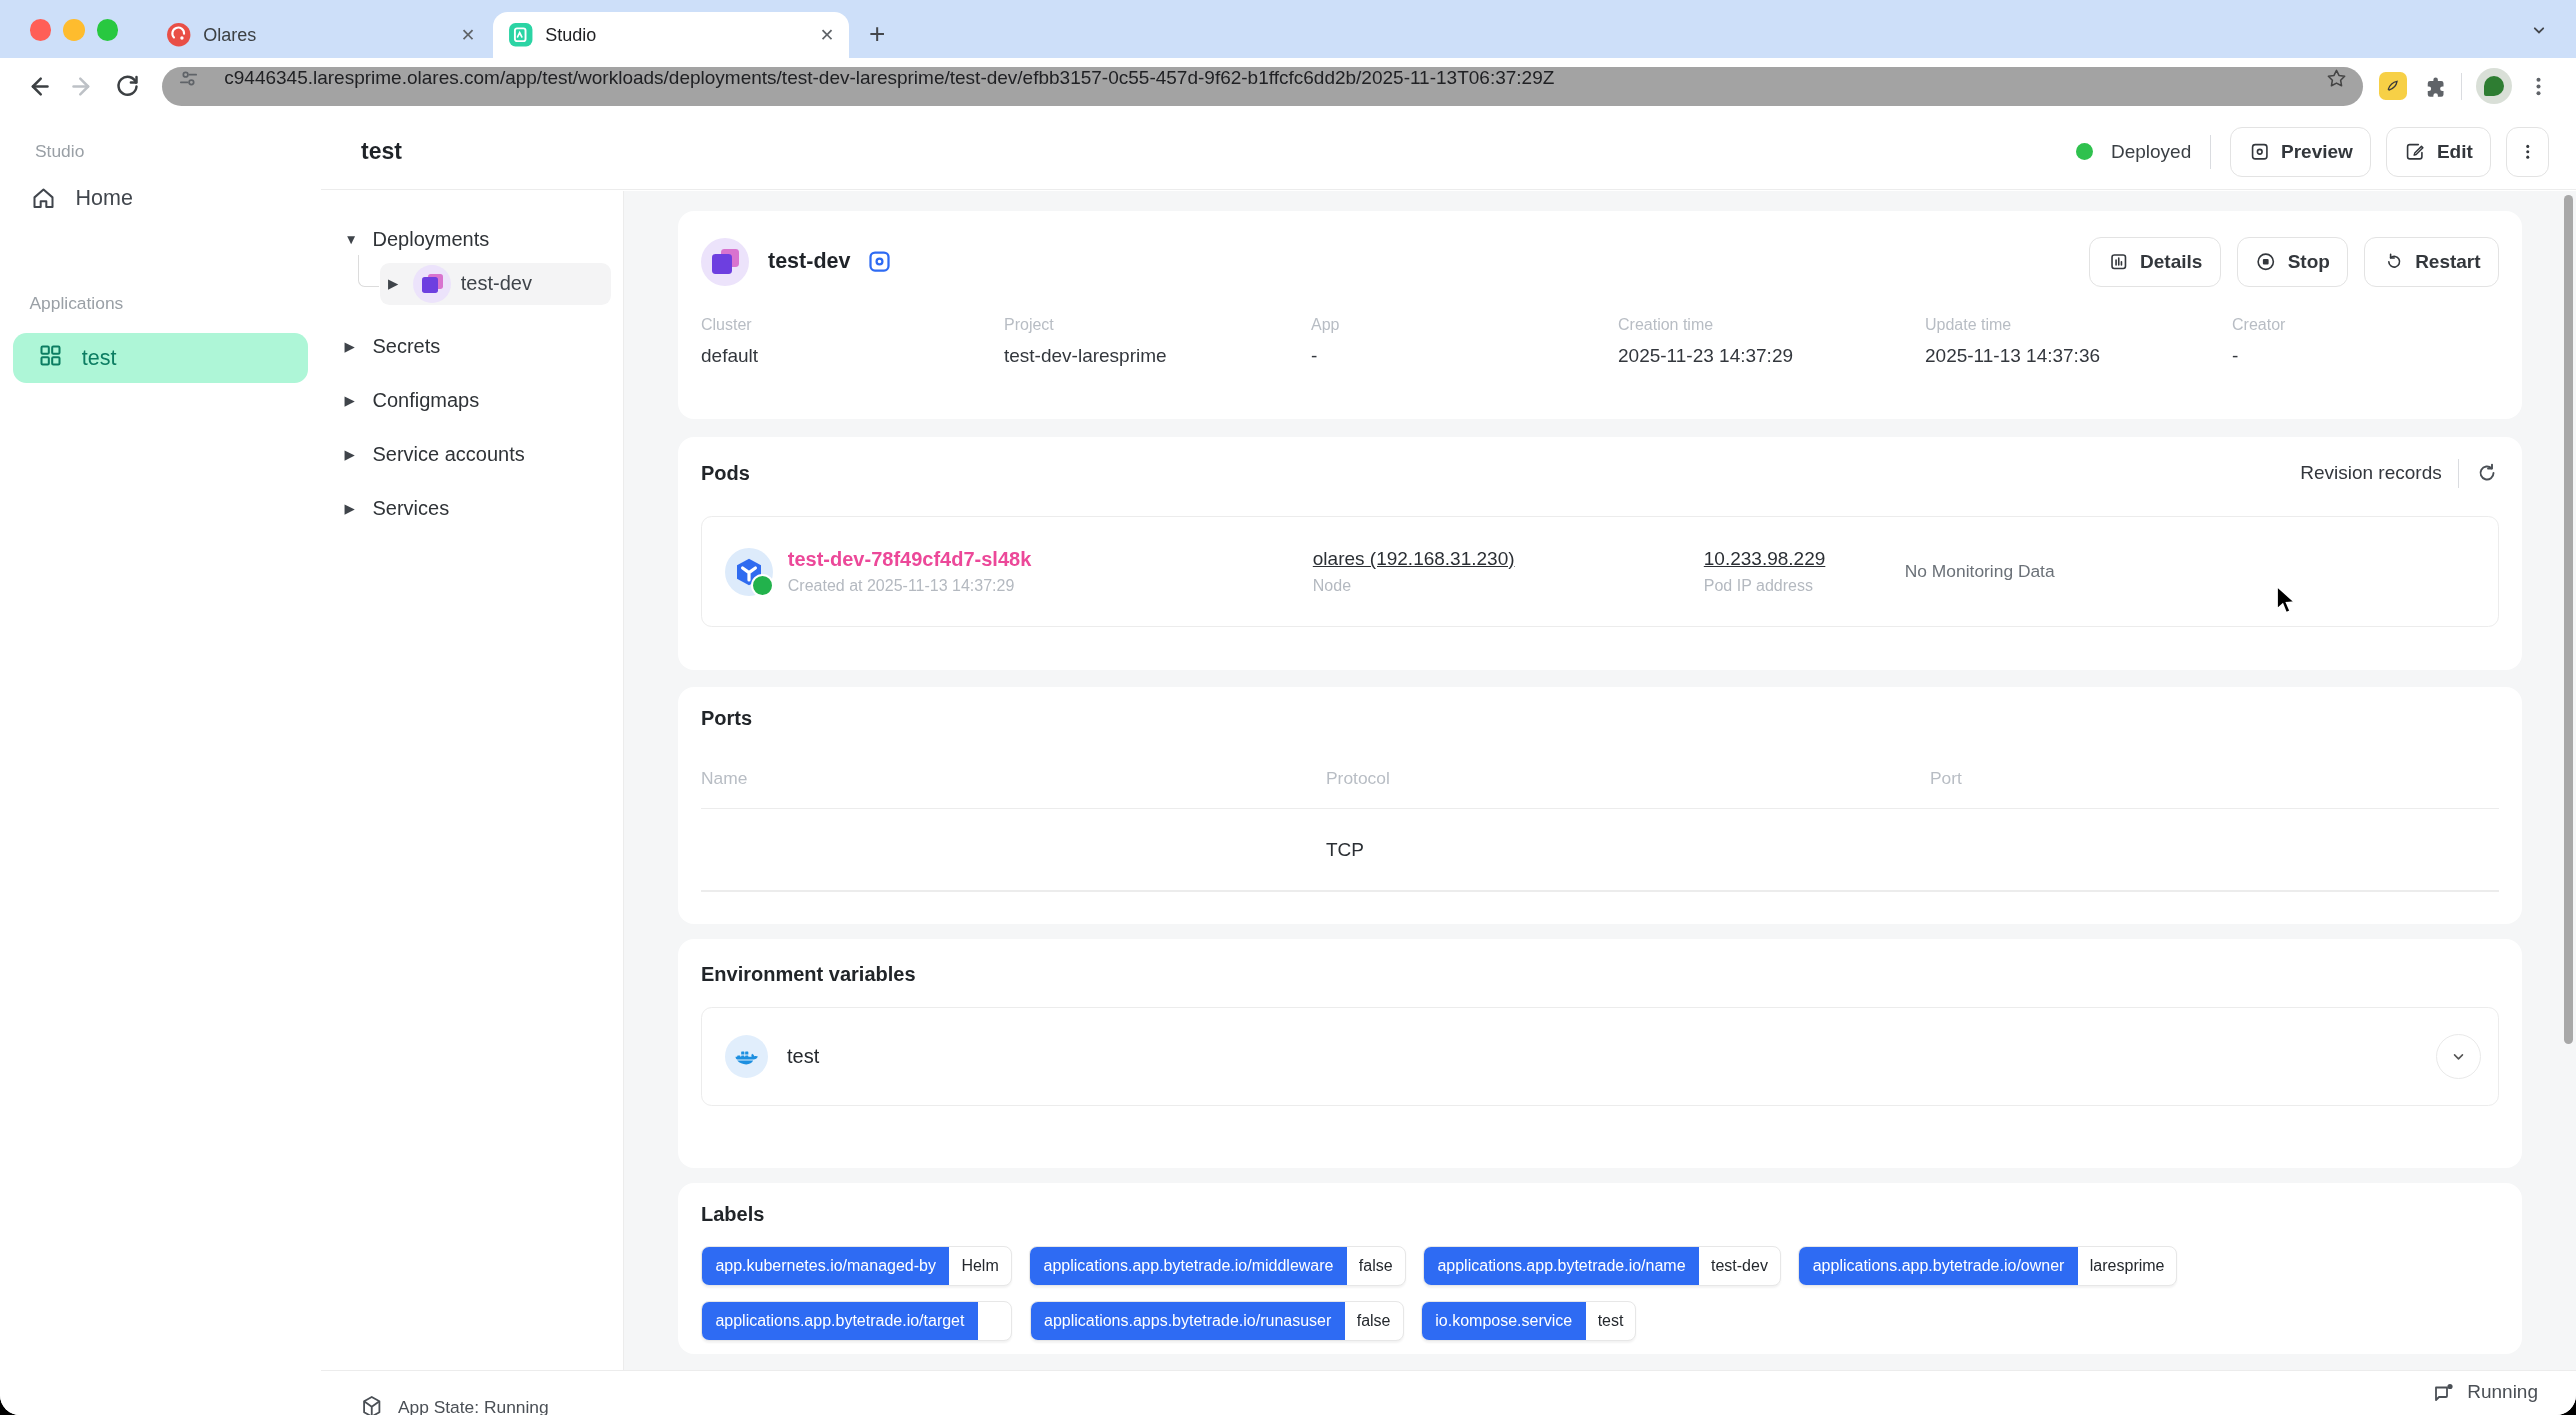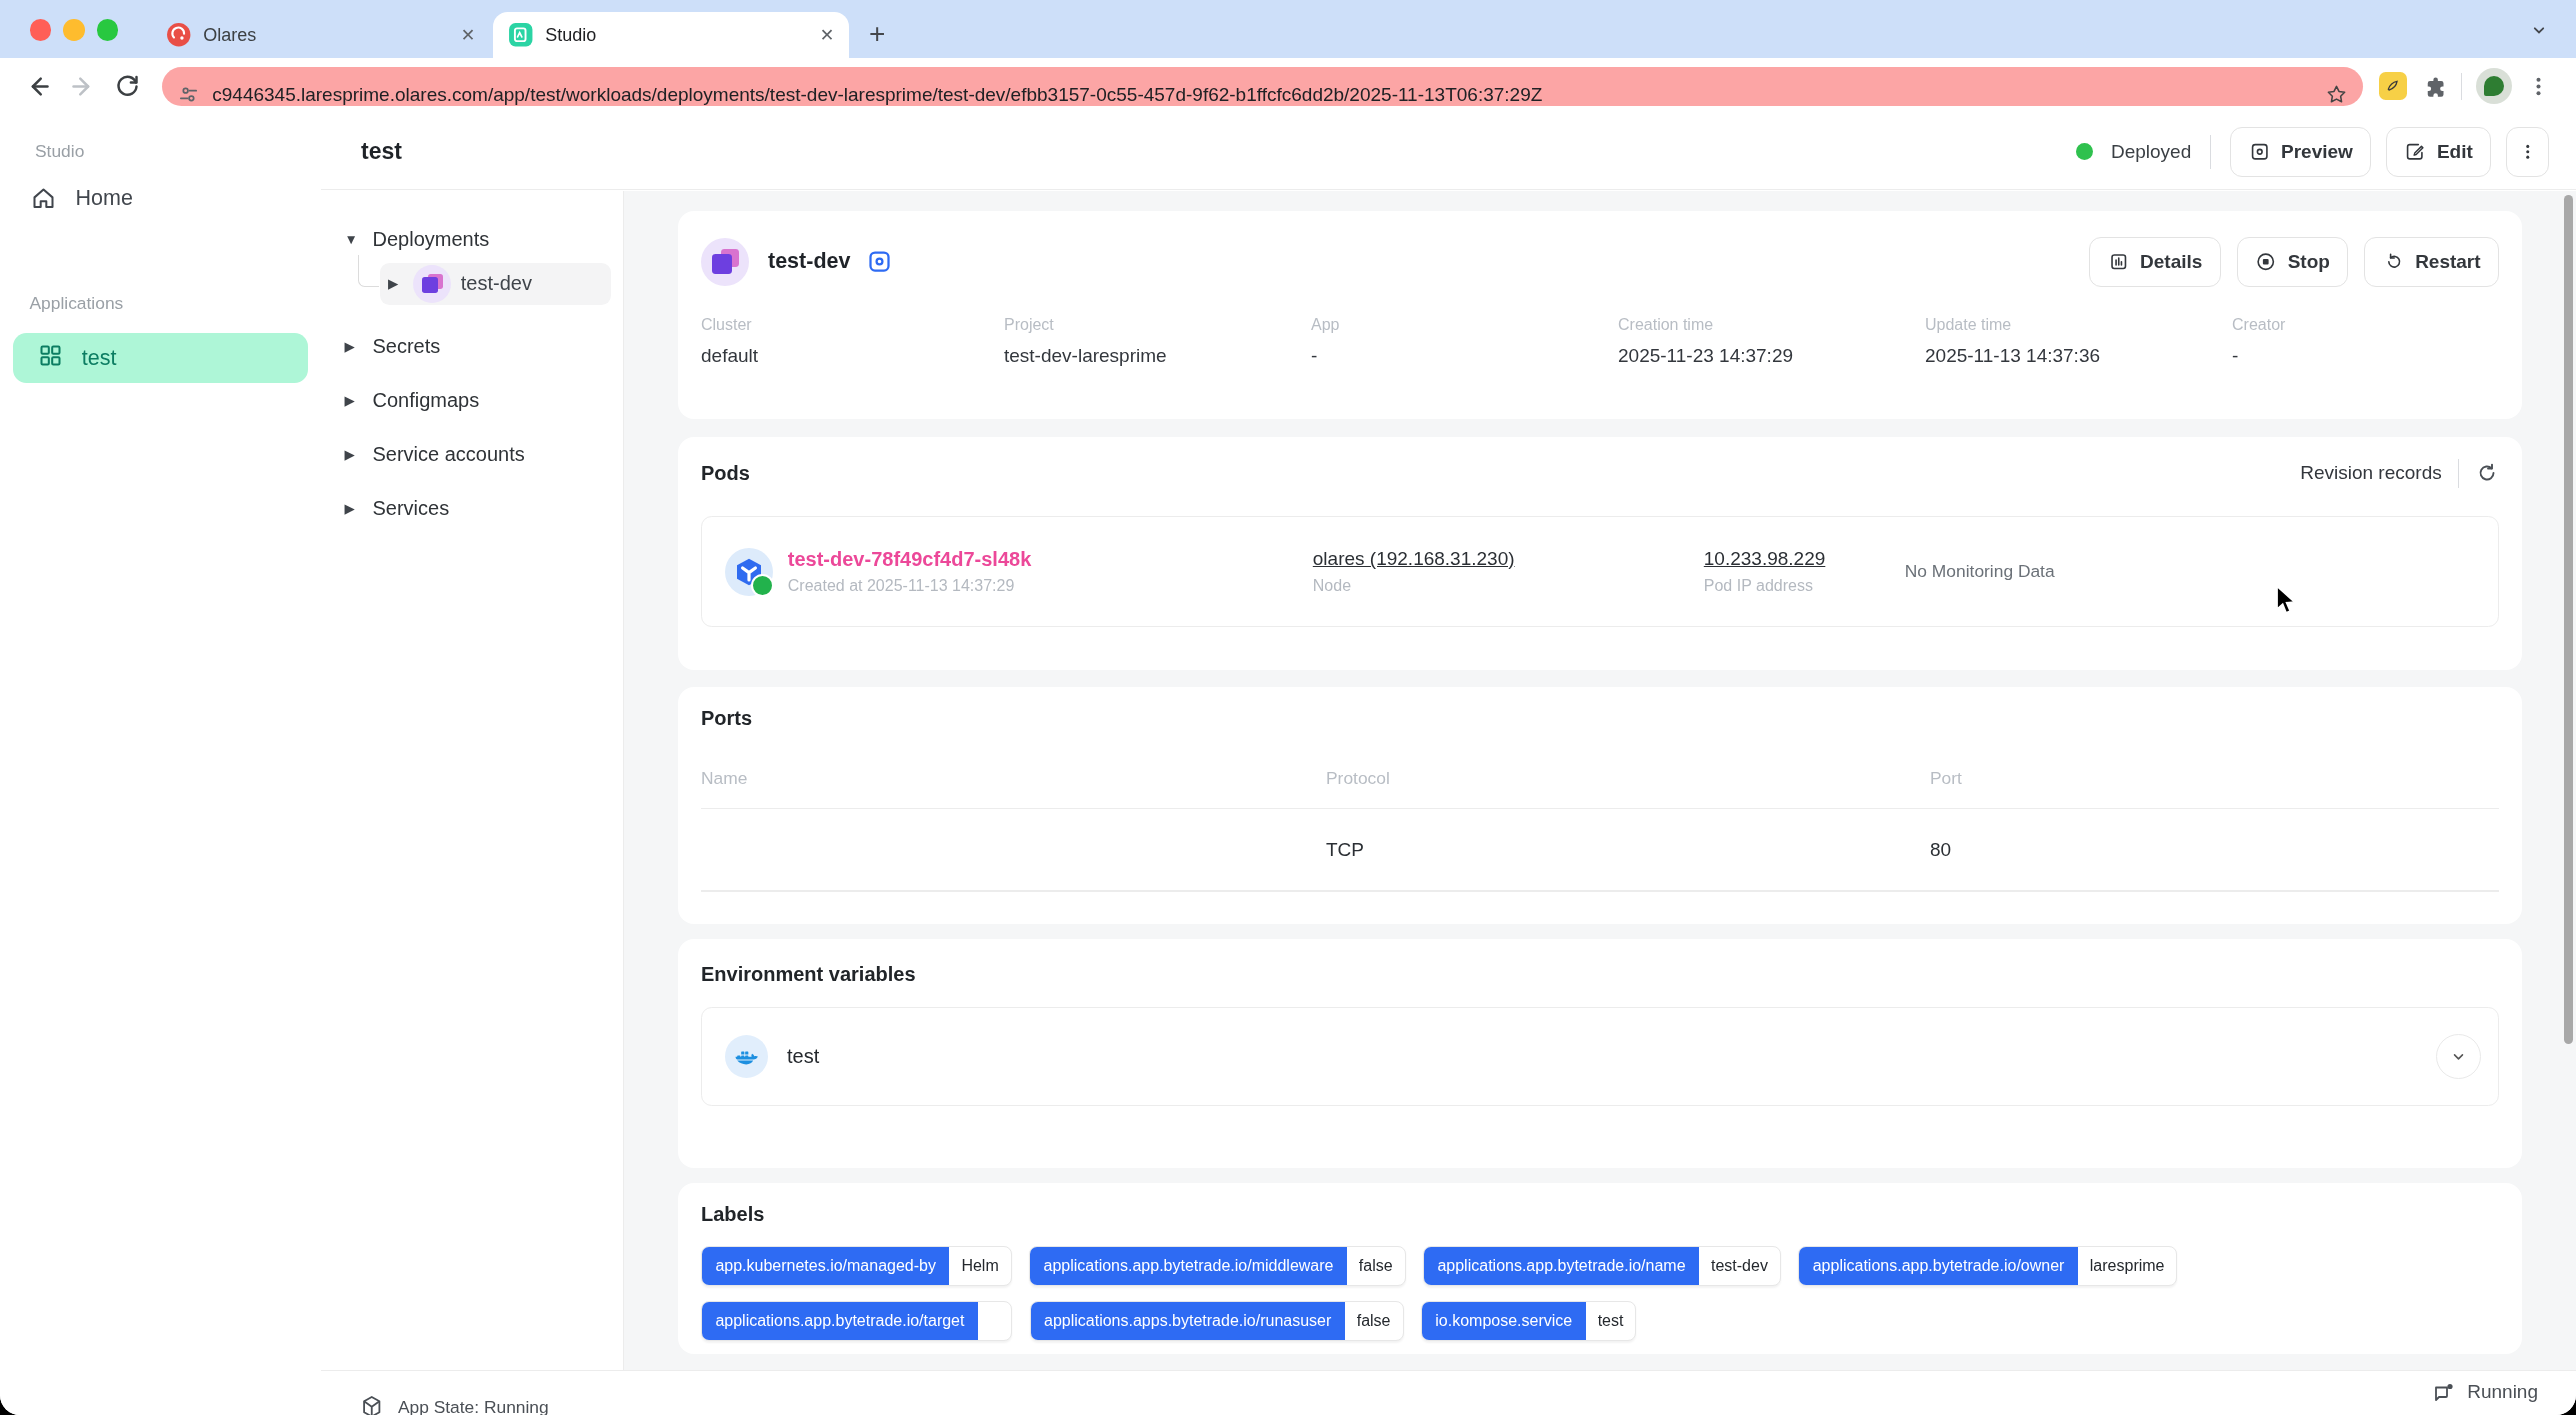--- a/index.html
+++ b/index.html
@@ -15,21 +15,21 @@
   .tab .favicon{width:25.5px;height:25.5px;margin-right:12px;flex:none;}
   .tab .tab-label{font-size:18px;color:#3c4043;flex:1;white-space:nowrap;overflow:hidden;}
   .tab .tab-close{font-size:17.4px;color:#5f6368;margin-left:9.4px;flex:none;}
   .tab.inactive{left:151px;width:339px;}
   .tab.active{left:493px;width:356px;background:#fff;border-radius:14.8px 14.8px 0 0;}
   .tab.active .tab-label{color:#202124;}
   .newtab{position:absolute;left:869px;top:17.4px;font-size:28px;color:#44474c;line-height:34px;}
   .strip-chevron{position:absolute;right:27px;top:20px;color:#44474c;}
   .toolbar{height:56px;background:#fff;display:flex;align-items:center;padding:0 24px 0 19px;gap:6.7px;}
   .navbtn{width:38px;height:38px;display:flex;align-items:center;justify-content:center;flex:none;}
-  .omnibox{flex:1;height:39px;background:#fca5a5;border-radius:20px;display:flex;align-items:flex-end;padding:0 14.8px;margin:0 9.4px;min-width:0;}
+  .omnibox{flex:1;height:39px;background:#a3a3a3;border-radius:20px;display:flex;align-items:flex-start;padding:0 14.8px;margin:0 9.4px;min-width:0;gap:12px;}
   .omni-url{flex:1;font-size:19px;color:#202124;white-space:nowrap;overflow:hidden;margin-left:12px;}
   .tool-icons{display:flex;align-items:center;gap:13.4px;flex:none;}
   .vdiv{width:1.3px;height:27px;background:#dadce0;}
   .avatar{width:36px;height:36px;border-radius:50%;background:#d9dfd7;display:flex;align-items:center;justify-content:center;}
   .avatar i{width:20px;height:20px;border-radius:50% 50% 50% 10%;background:#2e7d32;display:block;}
   .ext-badge{width:28px;height:28px;border-radius:6.7px;background:#f7d046;display:flex;align-items:center;justify-content:center;}
 
   
   .app{position:absolute;top:114px;left:0;right:0;bottom:0;}
   .sidebar{position:absolute;left:0;top:0;bottom:0;width:321px;background:#fff;box-sizing:border-box;padding-top:27px;}
@@ -415,21 +415,20 @@
               <div class="sec-title">Ports</div>
               <div class="ports-grid ports-header">
                 <div>Name</div>
                 <div>Protocol</div>
                 <div>Port</div>
               </div>
               <div class="hline"></div>
               <div class="ports-grid ports-rowline">
                 <div></div>
                 <div>TCP</div>
-                <div>80</div>
               </div>
               <div class="hline" style="margin-top:0;"></div>
             </div>
             <div style="height:14.8px;"></div>
 
             <div class="card card-env">
               <div class="sec-title">Environment variables</div>
               <div class="env-row">
                 <span class="docker-ic">
                   <svg width="25.5" height="20" viewBox="0 0 32 24">

